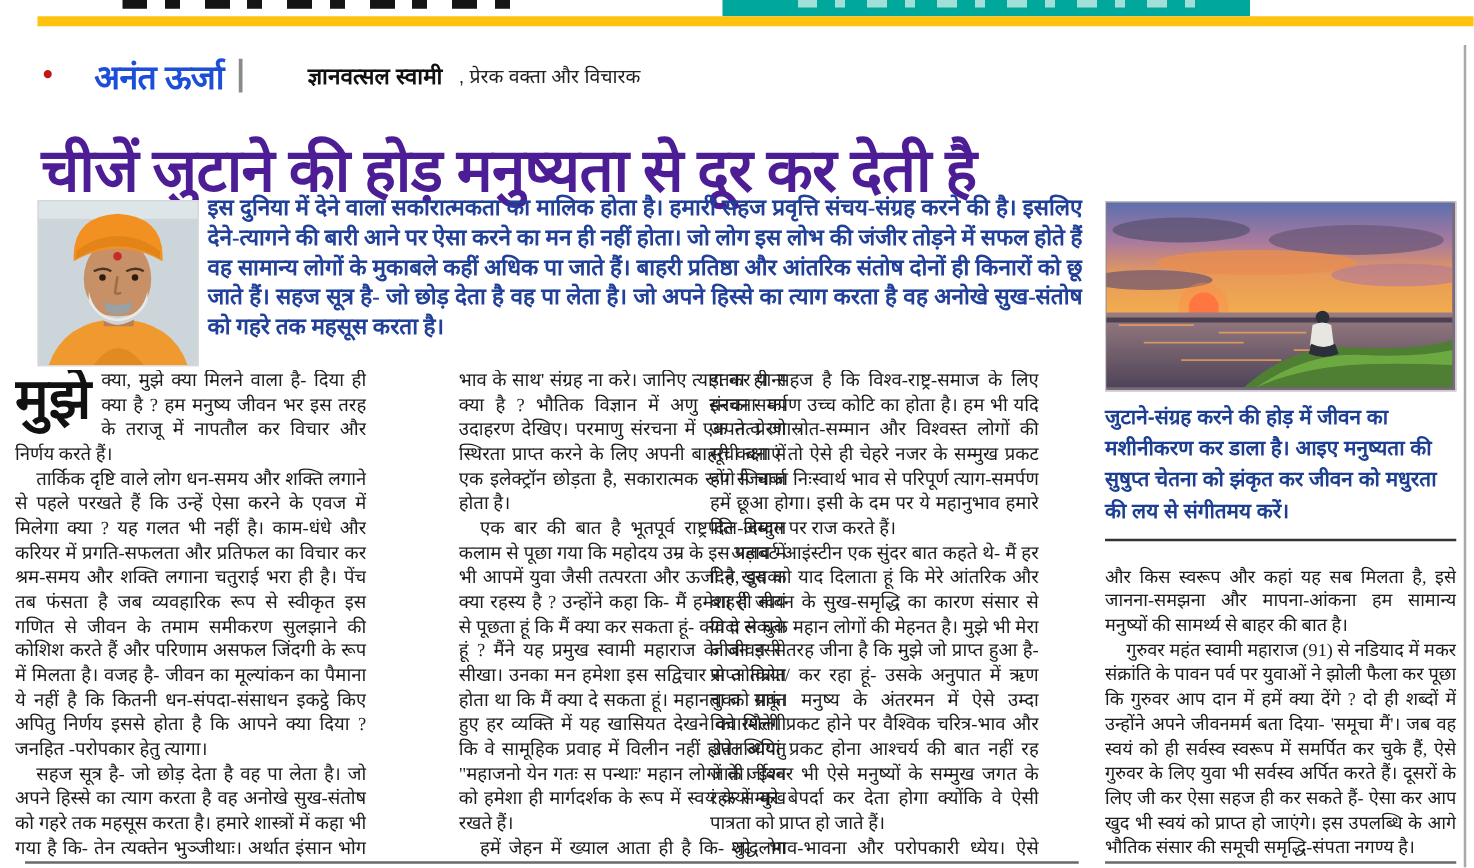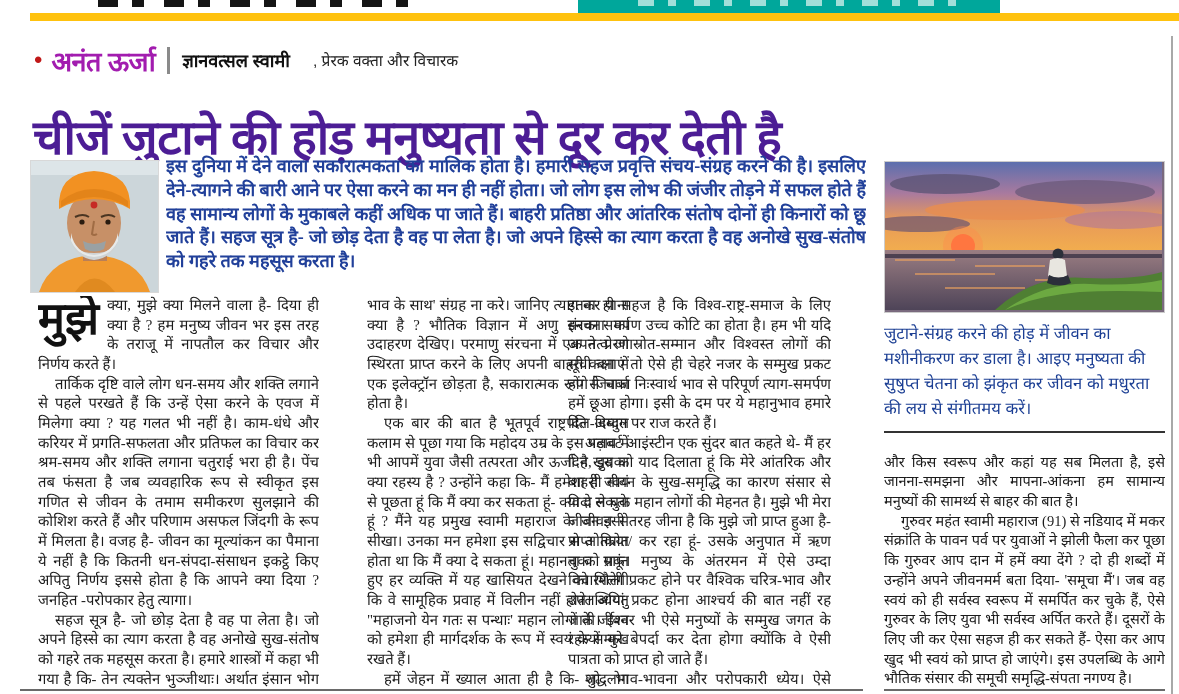--- a/index.html
+++ b/index.html
@@ -30,24 +30,24 @@
   .edge-line{
     position:absolute;left:1171px;top:36px;width:2px;height:658px;background:#a8a8a8;
   }
   
   .kicker{
     position:absolute;left:34px;top:42px;height:36px;
     display:flex;align-items:center;gap:9px;
     font-family:"Liberation Sans","DejaVu Sans",sans-serif;
   }
   .kicker .bullet{color:#C01818;font-size:24px;line-height:1;}
-  .kicker .col-name{color:#a21caf;font-weight:700;font-size:27px;letter-spacing:-0.5px;}
+  .kicker .col-name{color:#1d4ed8;font-weight:700;font-size:27px;letter-spacing:-0.5px;margin-left:24px;}
   .kicker .vert-div{width:3px;height:27px;background:#8a8a8a;margin:0 3px;}
-  .kicker .author{font-weight:700;font-size:18px;color:#111;}
-  .kicker .role{font-size:15.5px;color:#222;margin-left:14px;}
+  .kicker .author{font-weight:700;font-size:18px;color:#111;margin-left:40px;}
+  .kicker .role{font-size:15.5px;color:#222;margin-left:4px;}
   
   .headline{
     position:absolute;left:33px;top:76px;width:1130px;
     font-size:48px;font-weight:700;color:#4c1d95;line-height:1.25;
     letter-spacing:-0.5px;white-space:nowrap;
   }
   
   .portrait{
     position:absolute;left:30px;top:160px;width:129px;height:133px;
     border:1px solid #d8d8d8;box-sizing:border-box;background:#cfd8dc;
@@ -57,34 +57,34 @@
     color:#21409A;font-size:18px;font-weight:600;line-height:1.32;
     text-align:justify;overflow:hidden;
   }
   
   .col{
     position:absolute;top:296px;height:392px;overflow:hidden;
     font-size:14.8px;line-height:1.33;text-align:justify;color:#1b1b1b;
   }
   .col p{margin:0;}
   .col p.ind{text-indent:17px;}
-  .col-1{left:38px;width:281px;}
+  .col-1{left:12px;width:281px;}
   .col-2{left:319px;width:262px;margin-left:48px;}
   .col-3{left:568px;width:263px;}
   .dropcap{
     float:left;font-size:45px;line-height:.8;font-weight:700;color:#111;
     padding:5px 8px 2px 0;
   }
   
   .right-col{position:absolute;left:884px;top:161px;width:281px;}
   .feature-image{
     width:279px;height:150px;border:1px solid #cccccc;display:block;background:#7a6a7e;
   }
   .caption{
-    margin-top:9px;color:#1C3F94;font-weight:400;font-size:16.6px;line-height:1.5;
+    margin-top:9px;color:#1C3F94;font-weight:700;font-size:16.6px;line-height:1.5;
     font-family:"Liberation Sans","DejaVu Sans",sans-serif;
   }
   .caption-rule{margin-top:9px;height:2px;background:#333;width:100%;}
   .right-text{
     margin-top:20px;font-size:14.5px;line-height:1.36;text-align:justify;color:#1b1b1b;
     height:252px;overflow:hidden;
   }
   .right-text p{margin:0;}
   .right-text p.ind{text-indent:17px;}
   

